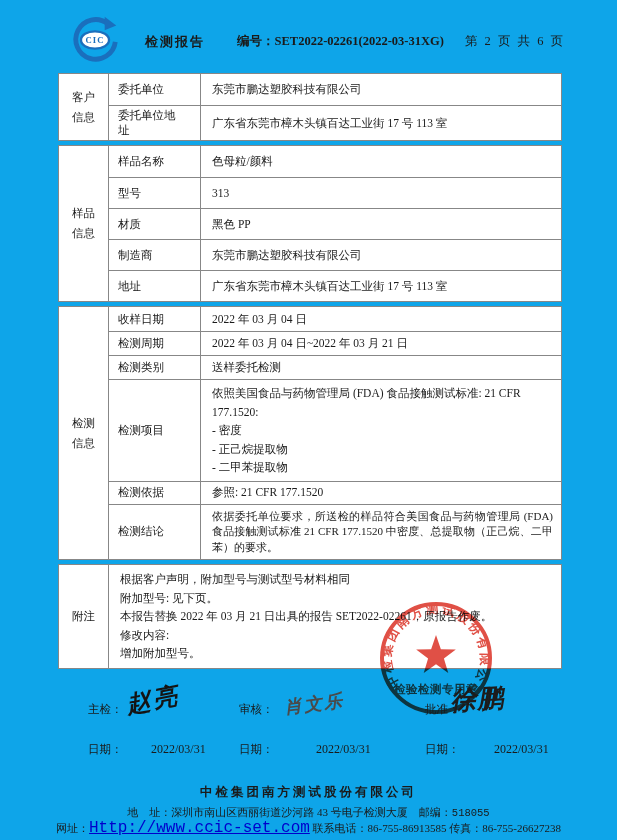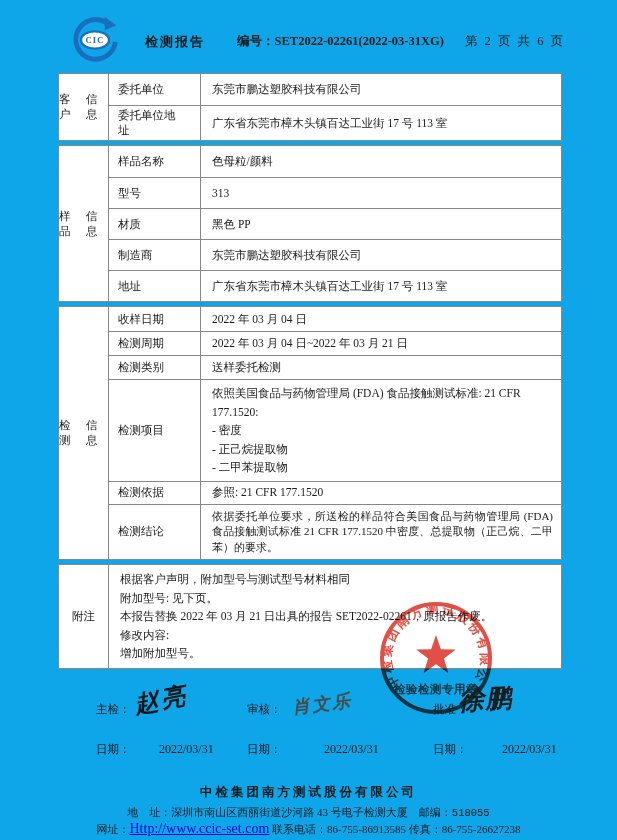--- a/index.html
+++ b/index.html
@@ -12,61 +12,61 @@
   
   .header { position:absolute; left:58px; top:14px; right:50px; height:52px; }
   .logo { position:absolute; left:8px; top:2px; width:58px; height:48px; }
   .hdr-title { position:absolute; left:87px; top:19px; font-size:13px; font-weight:bold; letter-spacing:2px; }
   .hdr-no { position:absolute; left:179px; top:19px; font-size:12.5px; font-weight:bold; }
   .hdr-page { position:absolute; right:2px; top:19px; font-size:12.5px; font-weight:normal; letter-spacing:2px; }
 
   
   .tablewrap { position:absolute; left:58px; top:73px; width:504px; font-size:11.5px; }
   .section { display:flex; border:1px solid #878787; margin-bottom:4px; background:#fff; }
-  .sec-label { width:50px; border-right:1px solid #878787; display:flex; flex-direction:row;
+  .sec-label { width:50px; border-right:1px solid #878787; display:flex; flex-direction:column;
                align-items:center; justify-content:center; gap:5px; font-size:11.5px; }
   .sec-rows { flex:1; display:flex; flex-direction:column; }
   .row { display:flex; border-top:1px solid #878787; }
   .row:first-child { border-top:none; }
   .f { width:92px; border-right:1px solid #878787; padding:2px 17px 2px 9px; display:flex; align-items:center; }
   .v { flex:1; padding:2px 8px 2px 11px; display:flex; align-items:center; }
   .r31 { min-height:31px; }
   .r24 { min-height:24px; }
   .r23 { min-height:23px; }
   .v-block { display:block; line-height:18.5px; padding-top:4px; padding-bottom:4px; }
   .v-conc { display:block; line-height:15.5px; padding-top:4px; padding-bottom:4px; text-align:justify; font-size:11px; }
   .notes-body { flex:1; padding:5px 10px 5px 11px; line-height:18.6px; }
   .notes-label { width:50px; border-right:1px solid #878787; display:flex; align-items:center; justify-content:center; }
 
   
   .stamp { position:absolute; left:376px; top:598px; width:120px; height:120px;
            opacity:.88; mix-blend-mode:multiply; z-index:5; }
 
   
-  .sig-area { position:absolute; left:70px; top:690px; right:50px; height:72px; font-size:11.5px; }
+  .sig-area { position:absolute; left:62px; top:690px; right:50px; height:72px; font-size:11.5px; }
   .role-1 { position:absolute; left:26px; top:12px; }
   .role-2 { position:absolute; left:177px; top:12px; }
   .role-3 { position:absolute; left:363px; top:12px; z-index:6; }
   .sig { position:absolute; font-style:italic; font-weight:bold; z-index:7; white-space:nowrap;
          font-family:"DejaVu Serif","Liberation Serif",serif; }
   .sig-1 { left:64px; top:-6px; font-size:24px; color:#141414; transform:rotate(-11deg); letter-spacing:3px; }
   .sig-2 { left:222px; top:2px; font-size:18px; color:#4a4a4a; transform:rotate(-7deg); letter-spacing:2px; }
   .sig-3 { left:388px; top:-8px; font-size:26px; color:#1c1c1c; transform:rotate(-4deg); letter-spacing:1px; }
   .date-l1 { position:absolute; left:26px; top:52px; }
   .date-l2 { position:absolute; left:177px; top:52px; }
   .date-l3 { position:absolute; left:363px; top:52px; }
   .date-v1 { position:absolute; left:89px; top:52px; font-size:12px; }
   .date-v2 { position:absolute; left:254px; top:52px; font-size:12px; }
   .date-v3 { position:absolute; left:432px; top:52px; font-size:12px; }
 
   
   .footer { position:absolute; left:0; right:0; top:784px; text-align:center; }
   .ft-company { font-size:12.5px; font-weight:bold; letter-spacing:3px; margin-bottom:4px; }
   .ft-line { font-size:11px; line-height:15px; }
-  .ft-link { color:#0000cc; text-decoration:underline; font-family:Liberation Serif, serif; font-size:14px;margin-top:36px; }
+  .ft-link { color:#0000cc; text-decoration:underline; font-family:Liberation Mono, monospace; font-size:16px;margin-top:36px; }
   .ft-mono { font-family:"Liberation Mono","DejaVu Sans Mono",monospace; font-size:10.5px; }
 </style>
 </head>
 <body>
 
 <div class="page">
 
   <div class="header">
     <svg class="logo" viewBox="0 0 60 48">
       <path d="M 43 7 A 20.5 20.5 0 1 0 51 26" fill="none" stroke="#1a6fbd" stroke-width="5"></path>

